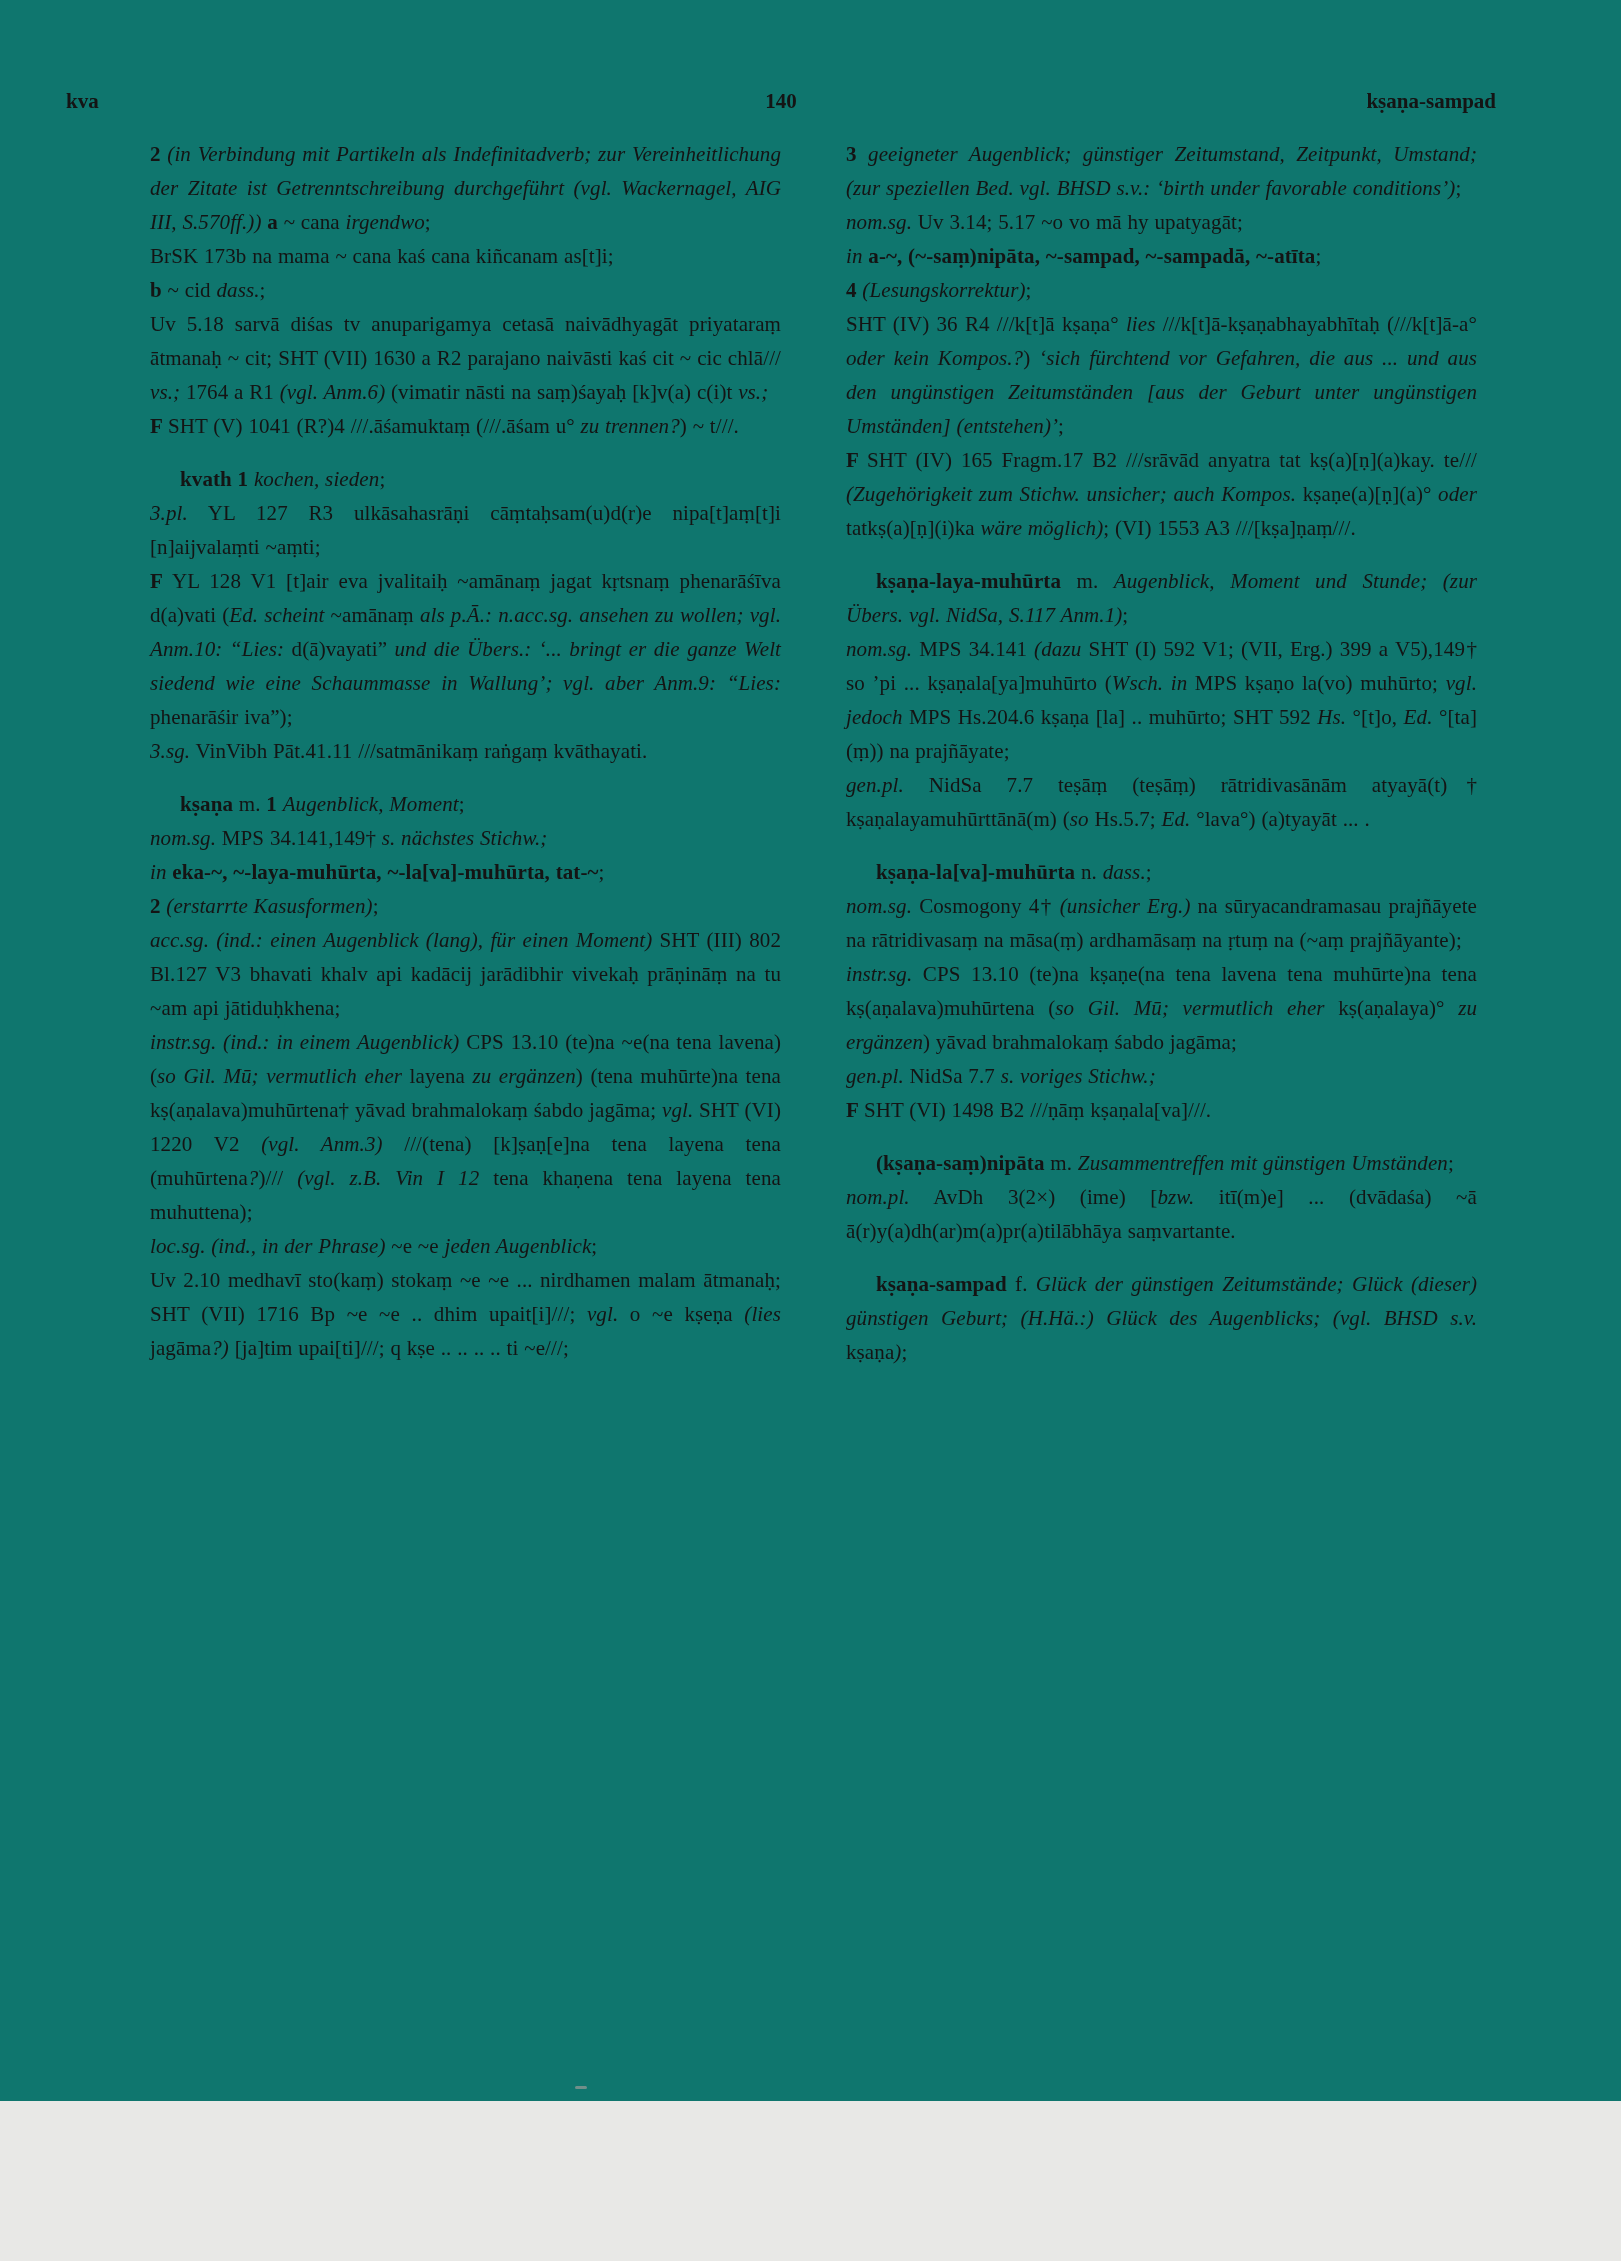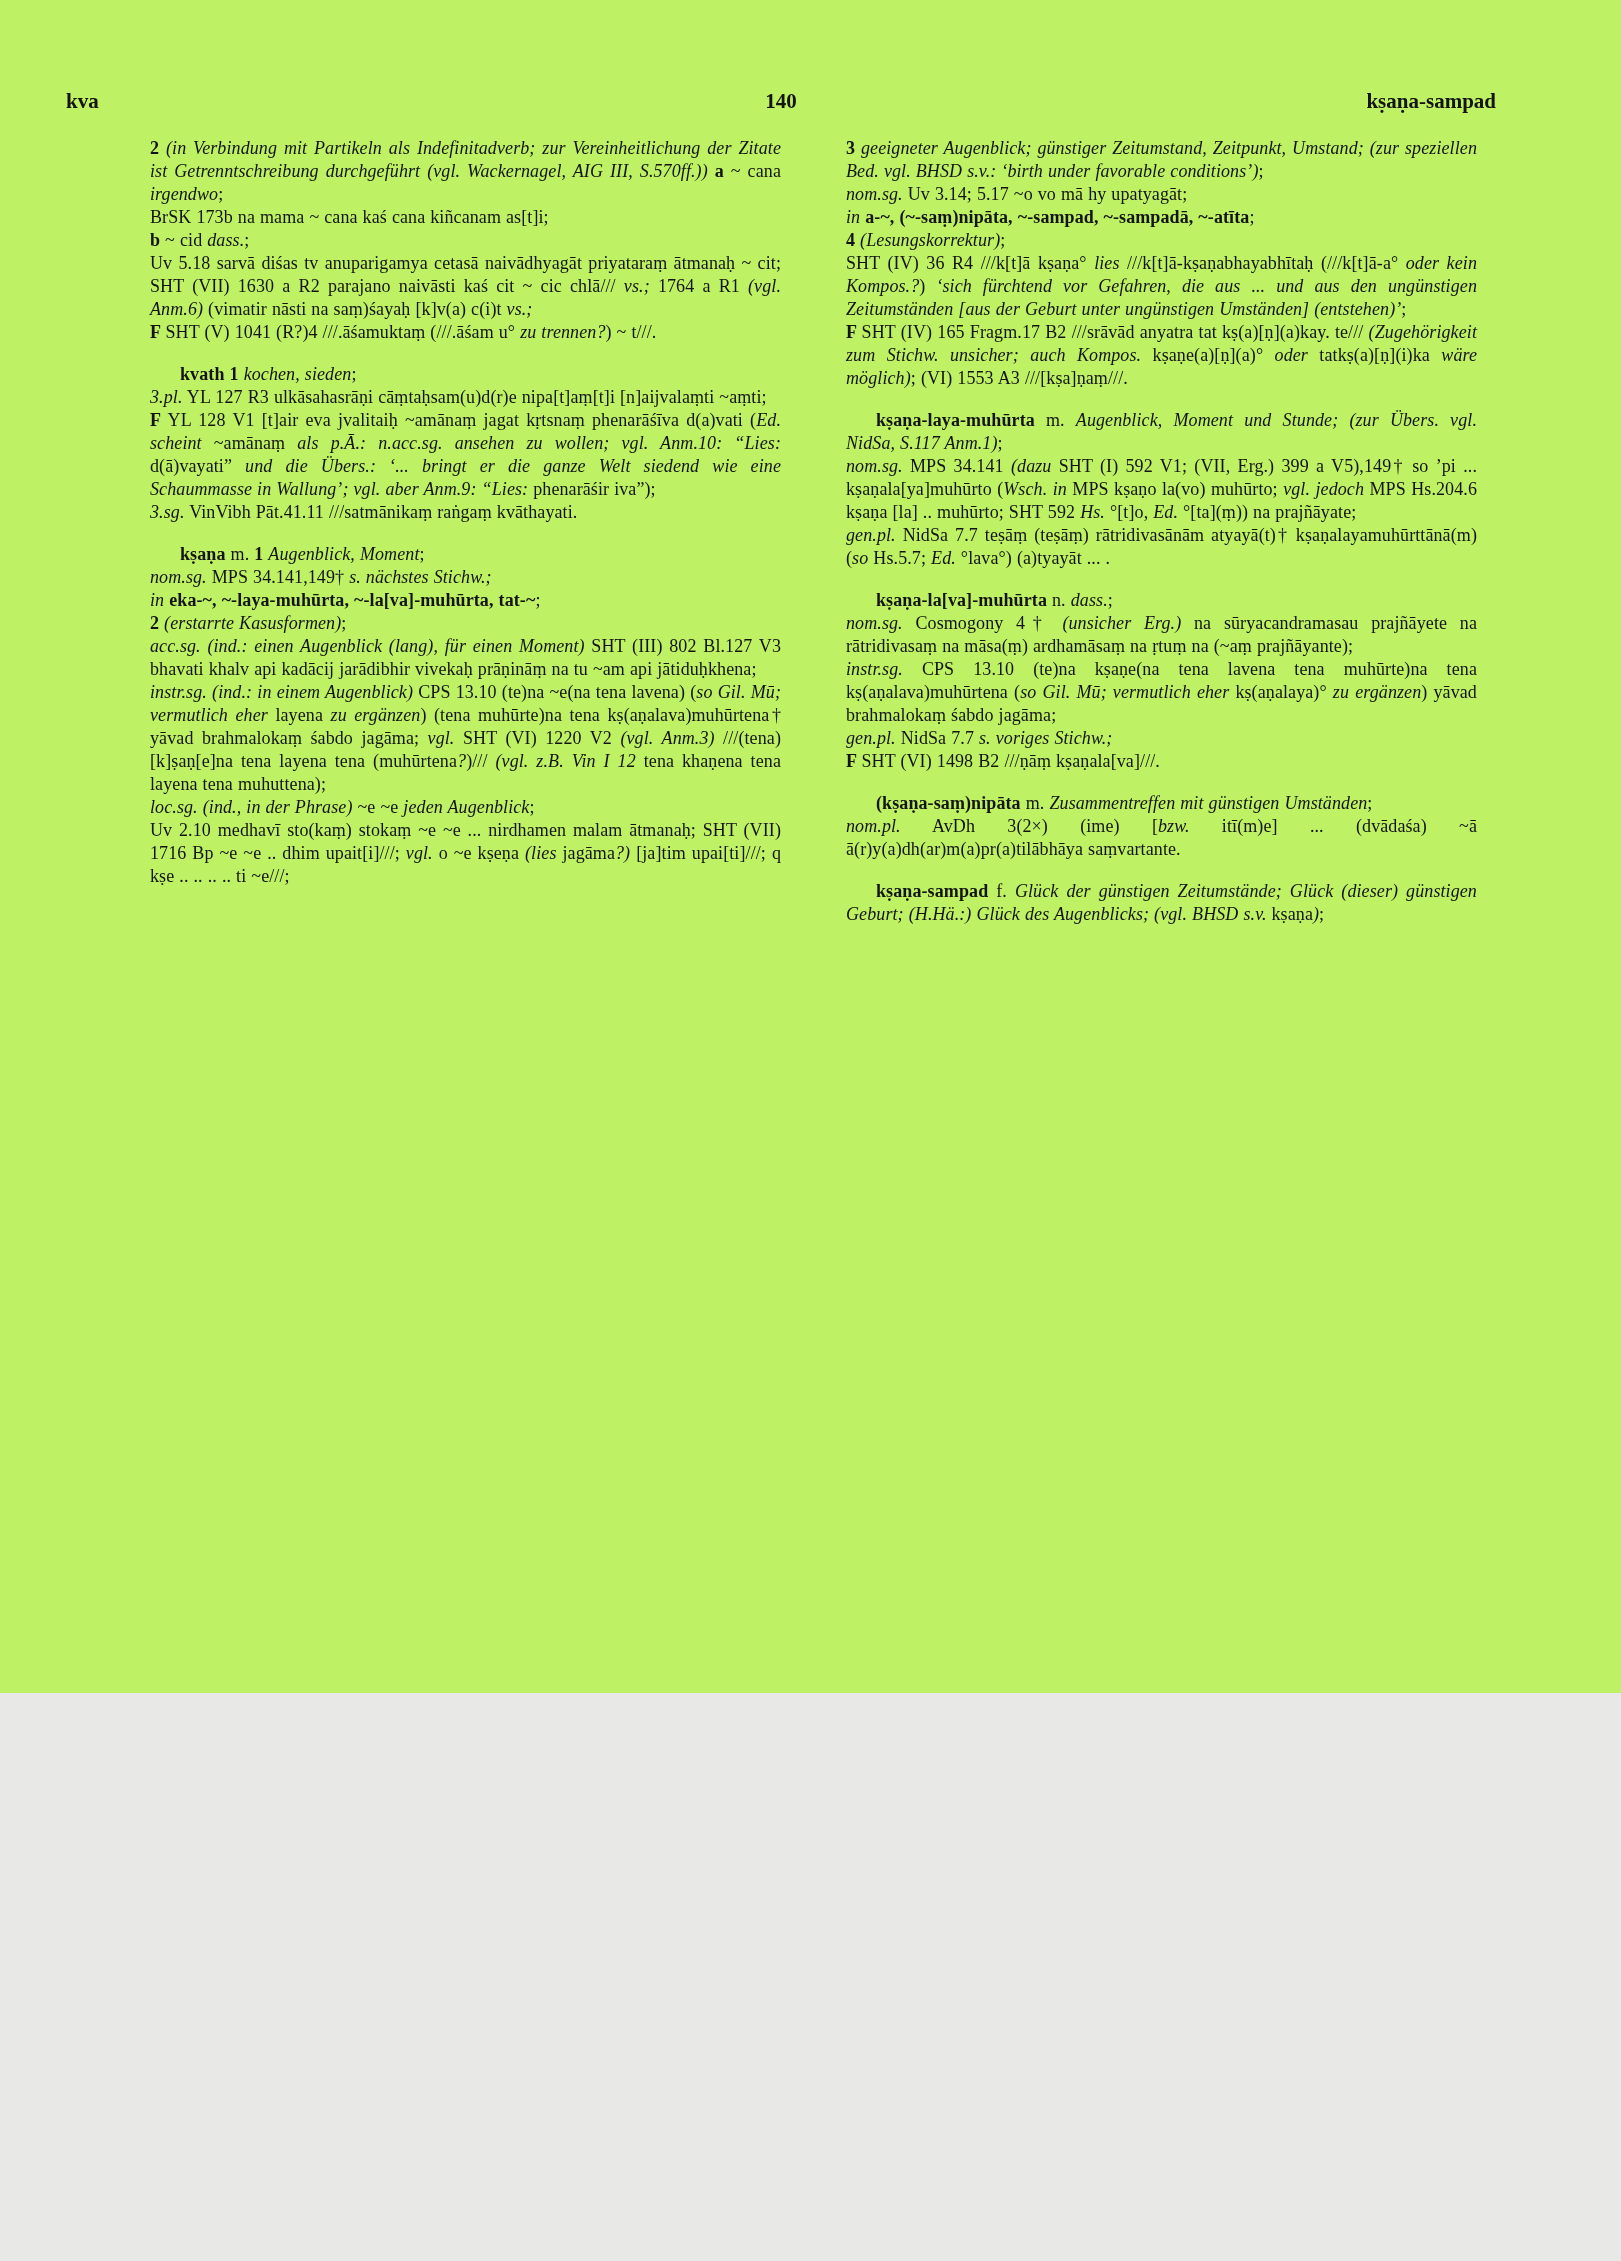--- a/index.html
+++ b/index.html
@@ -1,21 +1,21 @@
 <!DOCTYPE html>
 <html lang="de" style="font-size:12px"><head>
 <meta charset="utf-8">
 <style>
   html, body { margin: 0; padding: 0; background: #e8e8e6; }
   .page {
     position: relative;
     width: 1622px;
-    height: 1693px;
+    height: 2101px;
     margin: 0 auto;
-    background: #bef264;
+    background: #0f766e;
     font-family: "Liberation Serif", serif;
     color: #141414;
     overflow: hidden;
   }
   .running-head {
     position: absolute;
     left: 66px;
     top: 89px;
     width: 1430px;
     height: 27px;
@@ -28,22 +28,22 @@
   .textblock {
     position: absolute;
     left: 150px;
     top: 137px;
     width: 1327px;
     display: flex;
     gap: 65px;
   }
   .column {
     flex: 1 1 0;
-    font-size: 18px;
-    line-height: 23px;
+    font-size: 21px;
+    line-height: 34px;
     text-align: justify;
     letter-spacing: 0.1px;
     word-spacing: 0.4px;
     hyphens: auto;
     -webkit-hyphens: auto;
   }
   .para { margin: 0; }
   .para.entry { text-indent: 30px; margin-top: 19px; }
   .b { font-weight: bold; }
   .i { font-style: italic; }

